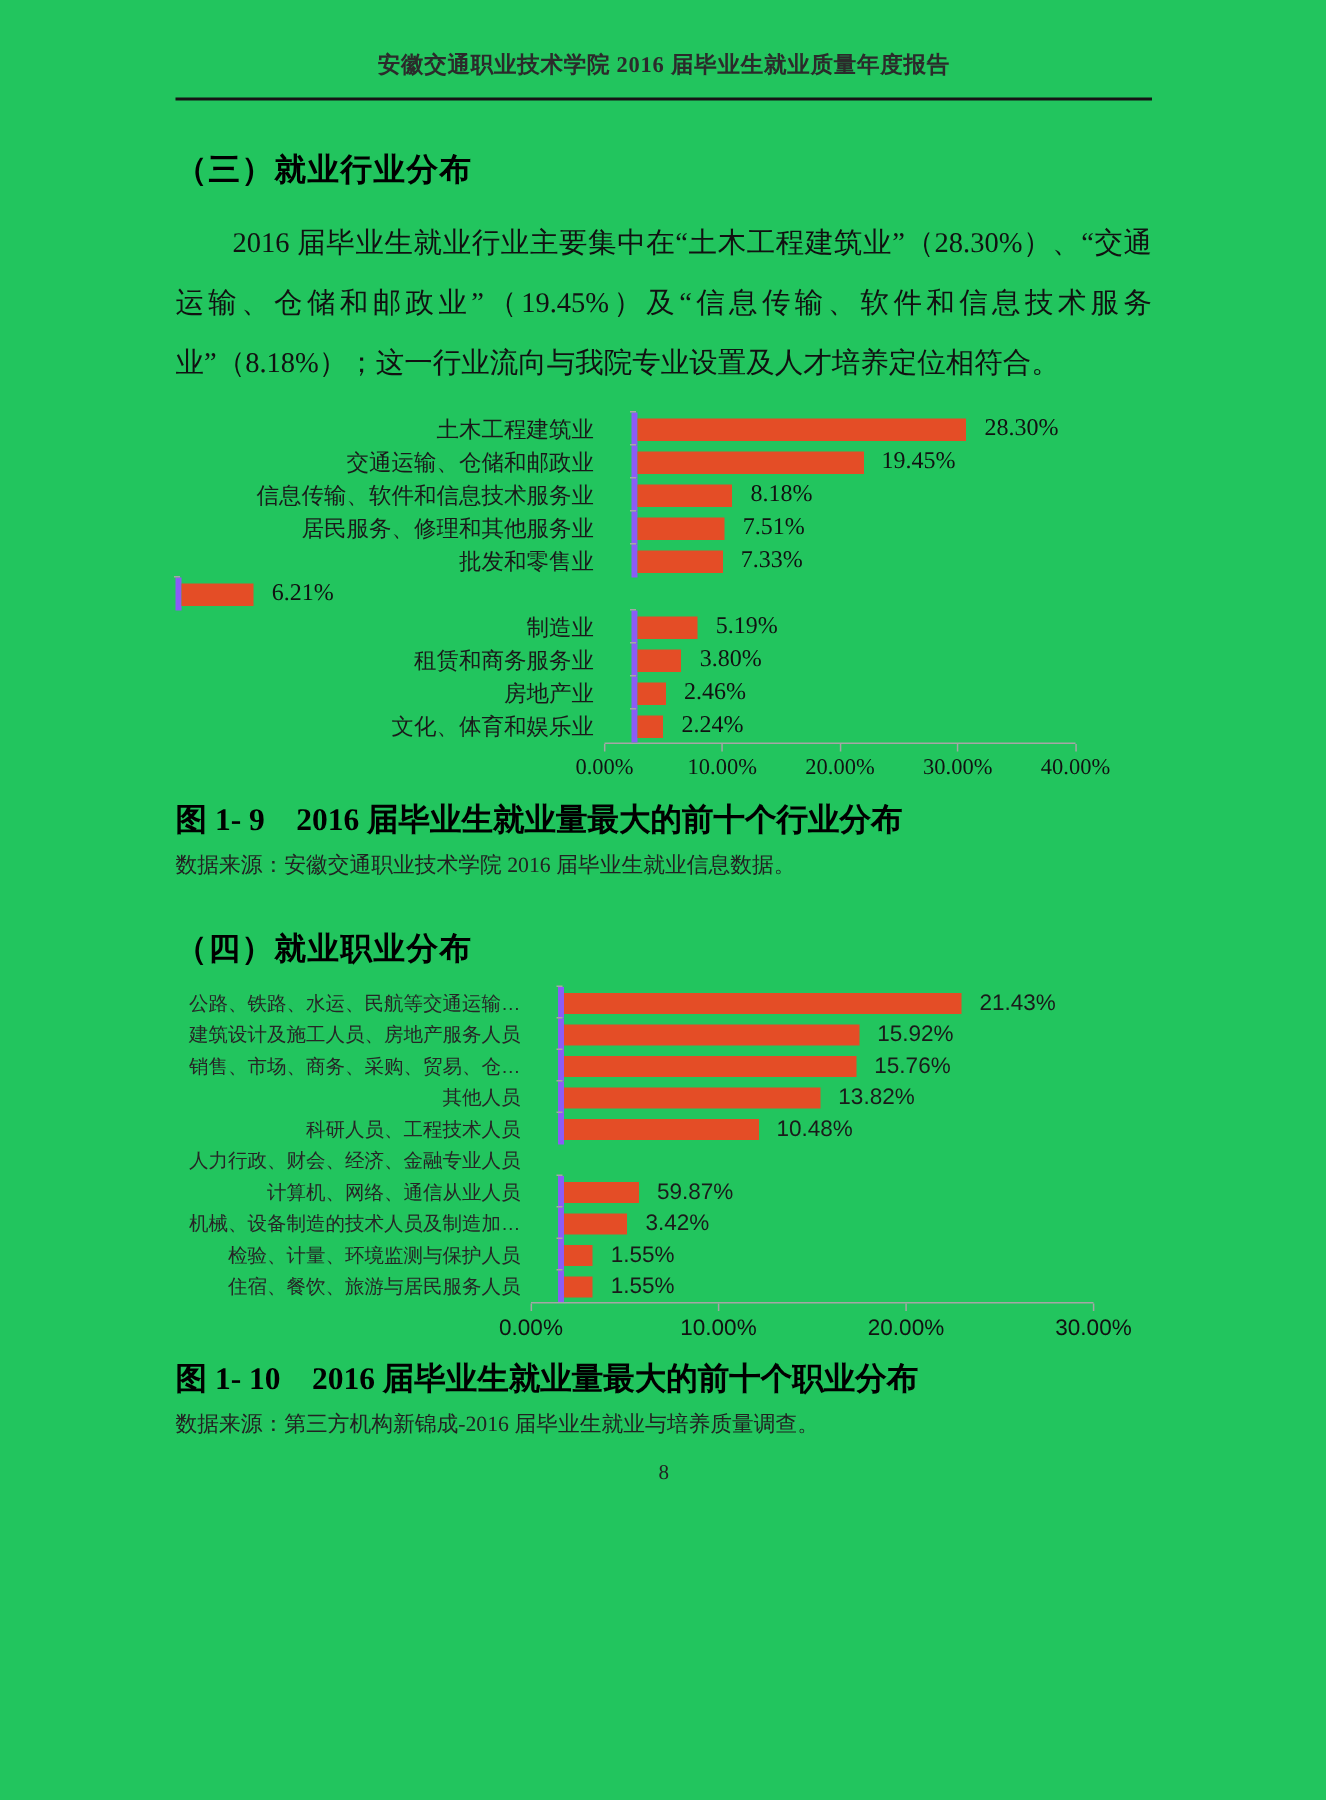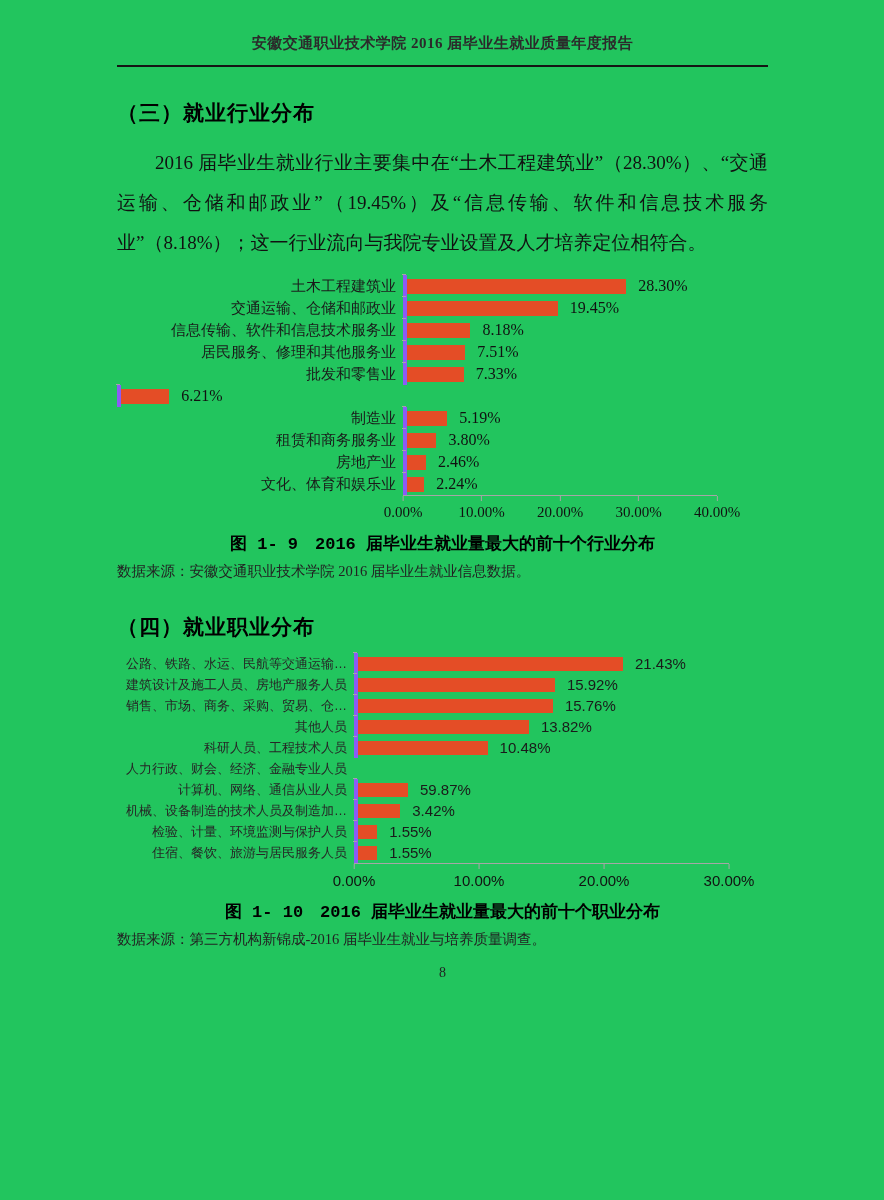--- a/index.html
+++ b/index.html
@@ -17,21 +17,21 @@
   .section-heading{
     margin:32px 0 0 0;font-family:"Liberation Sans","DejaVu Sans",sans-serif;
     font-weight:bold;font-size:21px;color:#000;letter-spacing:1px;
   }
   .body-para{
     margin:16px 0 0 0;font-size:19px;line-height:40px;text-align:justify;
     text-indent:2em;color:#111;
   }
   
   .chart{margin-top:12px;}
-  .crow{display:flex;align-items:center;height:22px;}
+  .crow{display:flex;align-items:center;height:22px;gap:18px;}
   .chart2 .crow{height:21px;}
   .clabel{
     width:286px;box-sizing:border-box;padding-right:7px;text-align:right;
     font-size:15px;color:#1a1a1a;white-space:nowrap;overflow:hidden;
   }
   .chart2 .clabel{
     width:237px;font-family:"Liberation Sans","DejaVu Sans",sans-serif;font-size:13px;color:#262626;
   }
   .cbar-cell{
     position:relative;width:314px;height:100%;display:flex;align-items:center;
@@ -47,22 +47,22 @@
   .chart2 .cval{font-family:"Liberation Sans","DejaVu Sans",sans-serif;font-size:15px;color:#1a1a1a;}
   .xaxisline{height:0;border-top:1px solid #a6a6a6;margin-left:286px;width:314px;}
   .chart2 .xaxisline{margin-left:237px;width:375px;}
   .xaxis{position:relative;height:30px;margin-left:286px;width:314px;}
   .chart2 .xaxis{margin-left:237px;width:375px;}
   .xtick{position:absolute;top:0;transform:translateX(-50%);text-align:center;}
   .xtickmark{width:1px;height:5px;background:#a6a6a6;margin:0 auto;}
   .xticklabel{display:block;margin-top:3px;font-size:15px;color:#111;white-space:nowrap;}
   .chart2 .xticklabel{font-family:"Liberation Sans","DejaVu Sans",sans-serif;}
   .fig-caption{
-    margin-top:6px;text-align:center;font-family:Liberation Mono, monospace;
-    font-weight:bold;font-size:17px;color:#000;
+    margin-top:6px;text-align:left;font-family:Liberation Serif, serif;
+    font-weight:bold;font-size:21px;color:#000;
   }
   .data-source{margin-top:7px;font-size:14.5px;color:#222;}
   .page-number{margin-top:16px;text-align:center;font-size:14px;color:#222;}
 </style>
 </head>
 <body>
 
 <div class="page">
   <div class="content">
 

